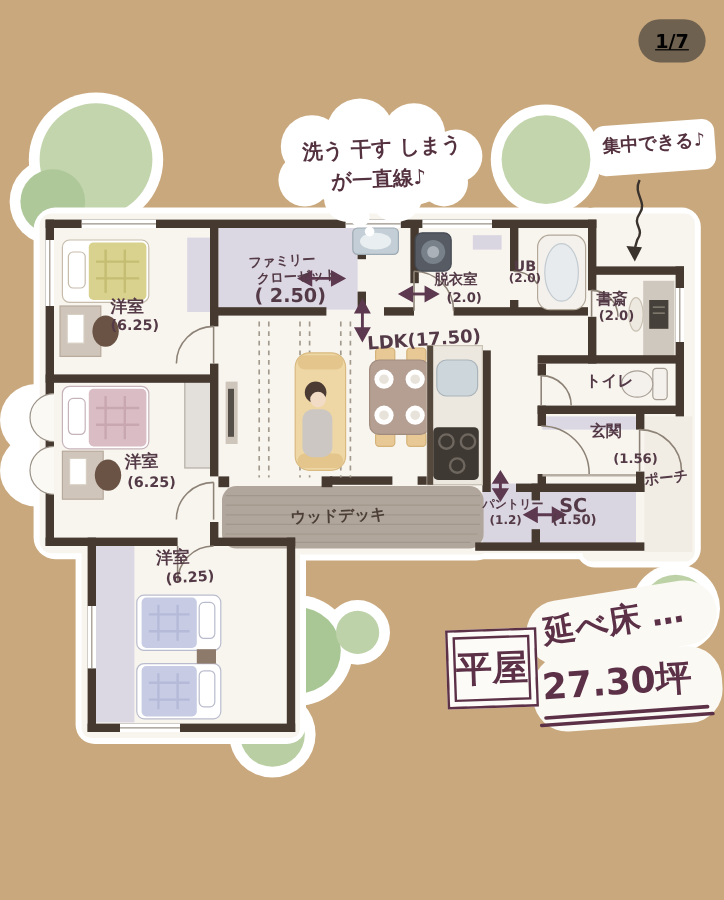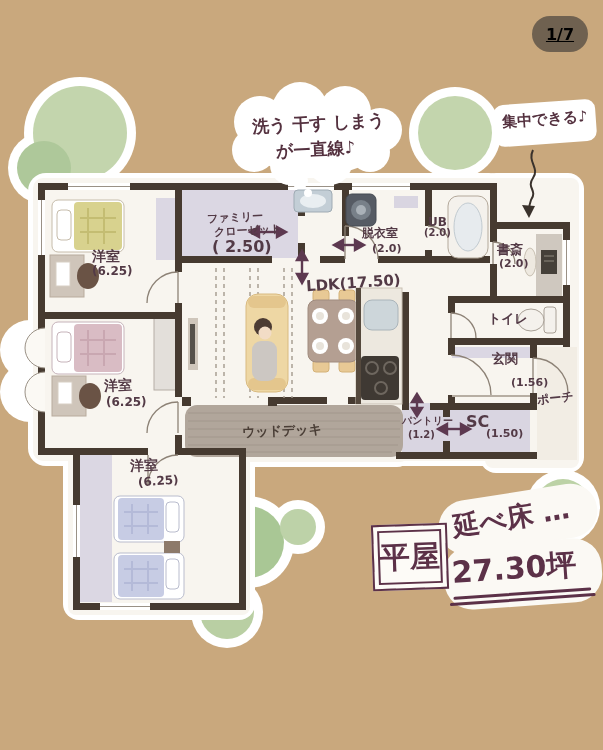--- a/index.html
+++ b/index.html
@@ -378,21 +378,21 @@
 <div class="lbl" style="left:494px;top:377px;font-size:11px;margin-left:17px;">(1.56)</div>
 
 <div class="lbl" style="left:537px;top:392px;font-size:12px;transform:rotate(-6deg);">ポーチ</div>
 
 <div class="lbl" style="left:242px;top:424px;font-size:13px;transform:rotate(-2deg);color:#4a3e36;">ウッドデッキ</div>
 
 <div class="lbl" style="left:402px;top:416px;font-size:10px;">パントリー</div>
 <div class="lbl" style="left:408px;top:430px;font-size:10px;">(1.2)</div>
 
 <div class="lbl" style="left:466px;top:414px;font-size:16px;">SC</div>
-<div class="lbl" style="left:460px;top:428px;font-size:11px;padding-left:26px;">(1.50)</div>
+<div class="lbl" style="left:460px;top:428px;font-size:11px;">(1.50)</div>
 
 <div class="lbl" style="left:130px;top:458px;font-size:14px;transform:rotate(-2deg);">洋室</div>
 <div class="lbl" style="left:138px;top:475px;font-size:12px;transform:rotate(-4deg);">(6.25)</div>
 
 <div class="blob" style="left:438px;top:492px;width:160px;height:54px;transform:rotate(-9deg);"></div>
 <div class="blob" style="left:444px;top:542px;width:158px;height:64px;transform:rotate(-4deg);"></div>
 <div class="hiraya-box">
       <span>平屋</span>
     </div>
 <div class="nobeyuka">延べ床 …</div>

